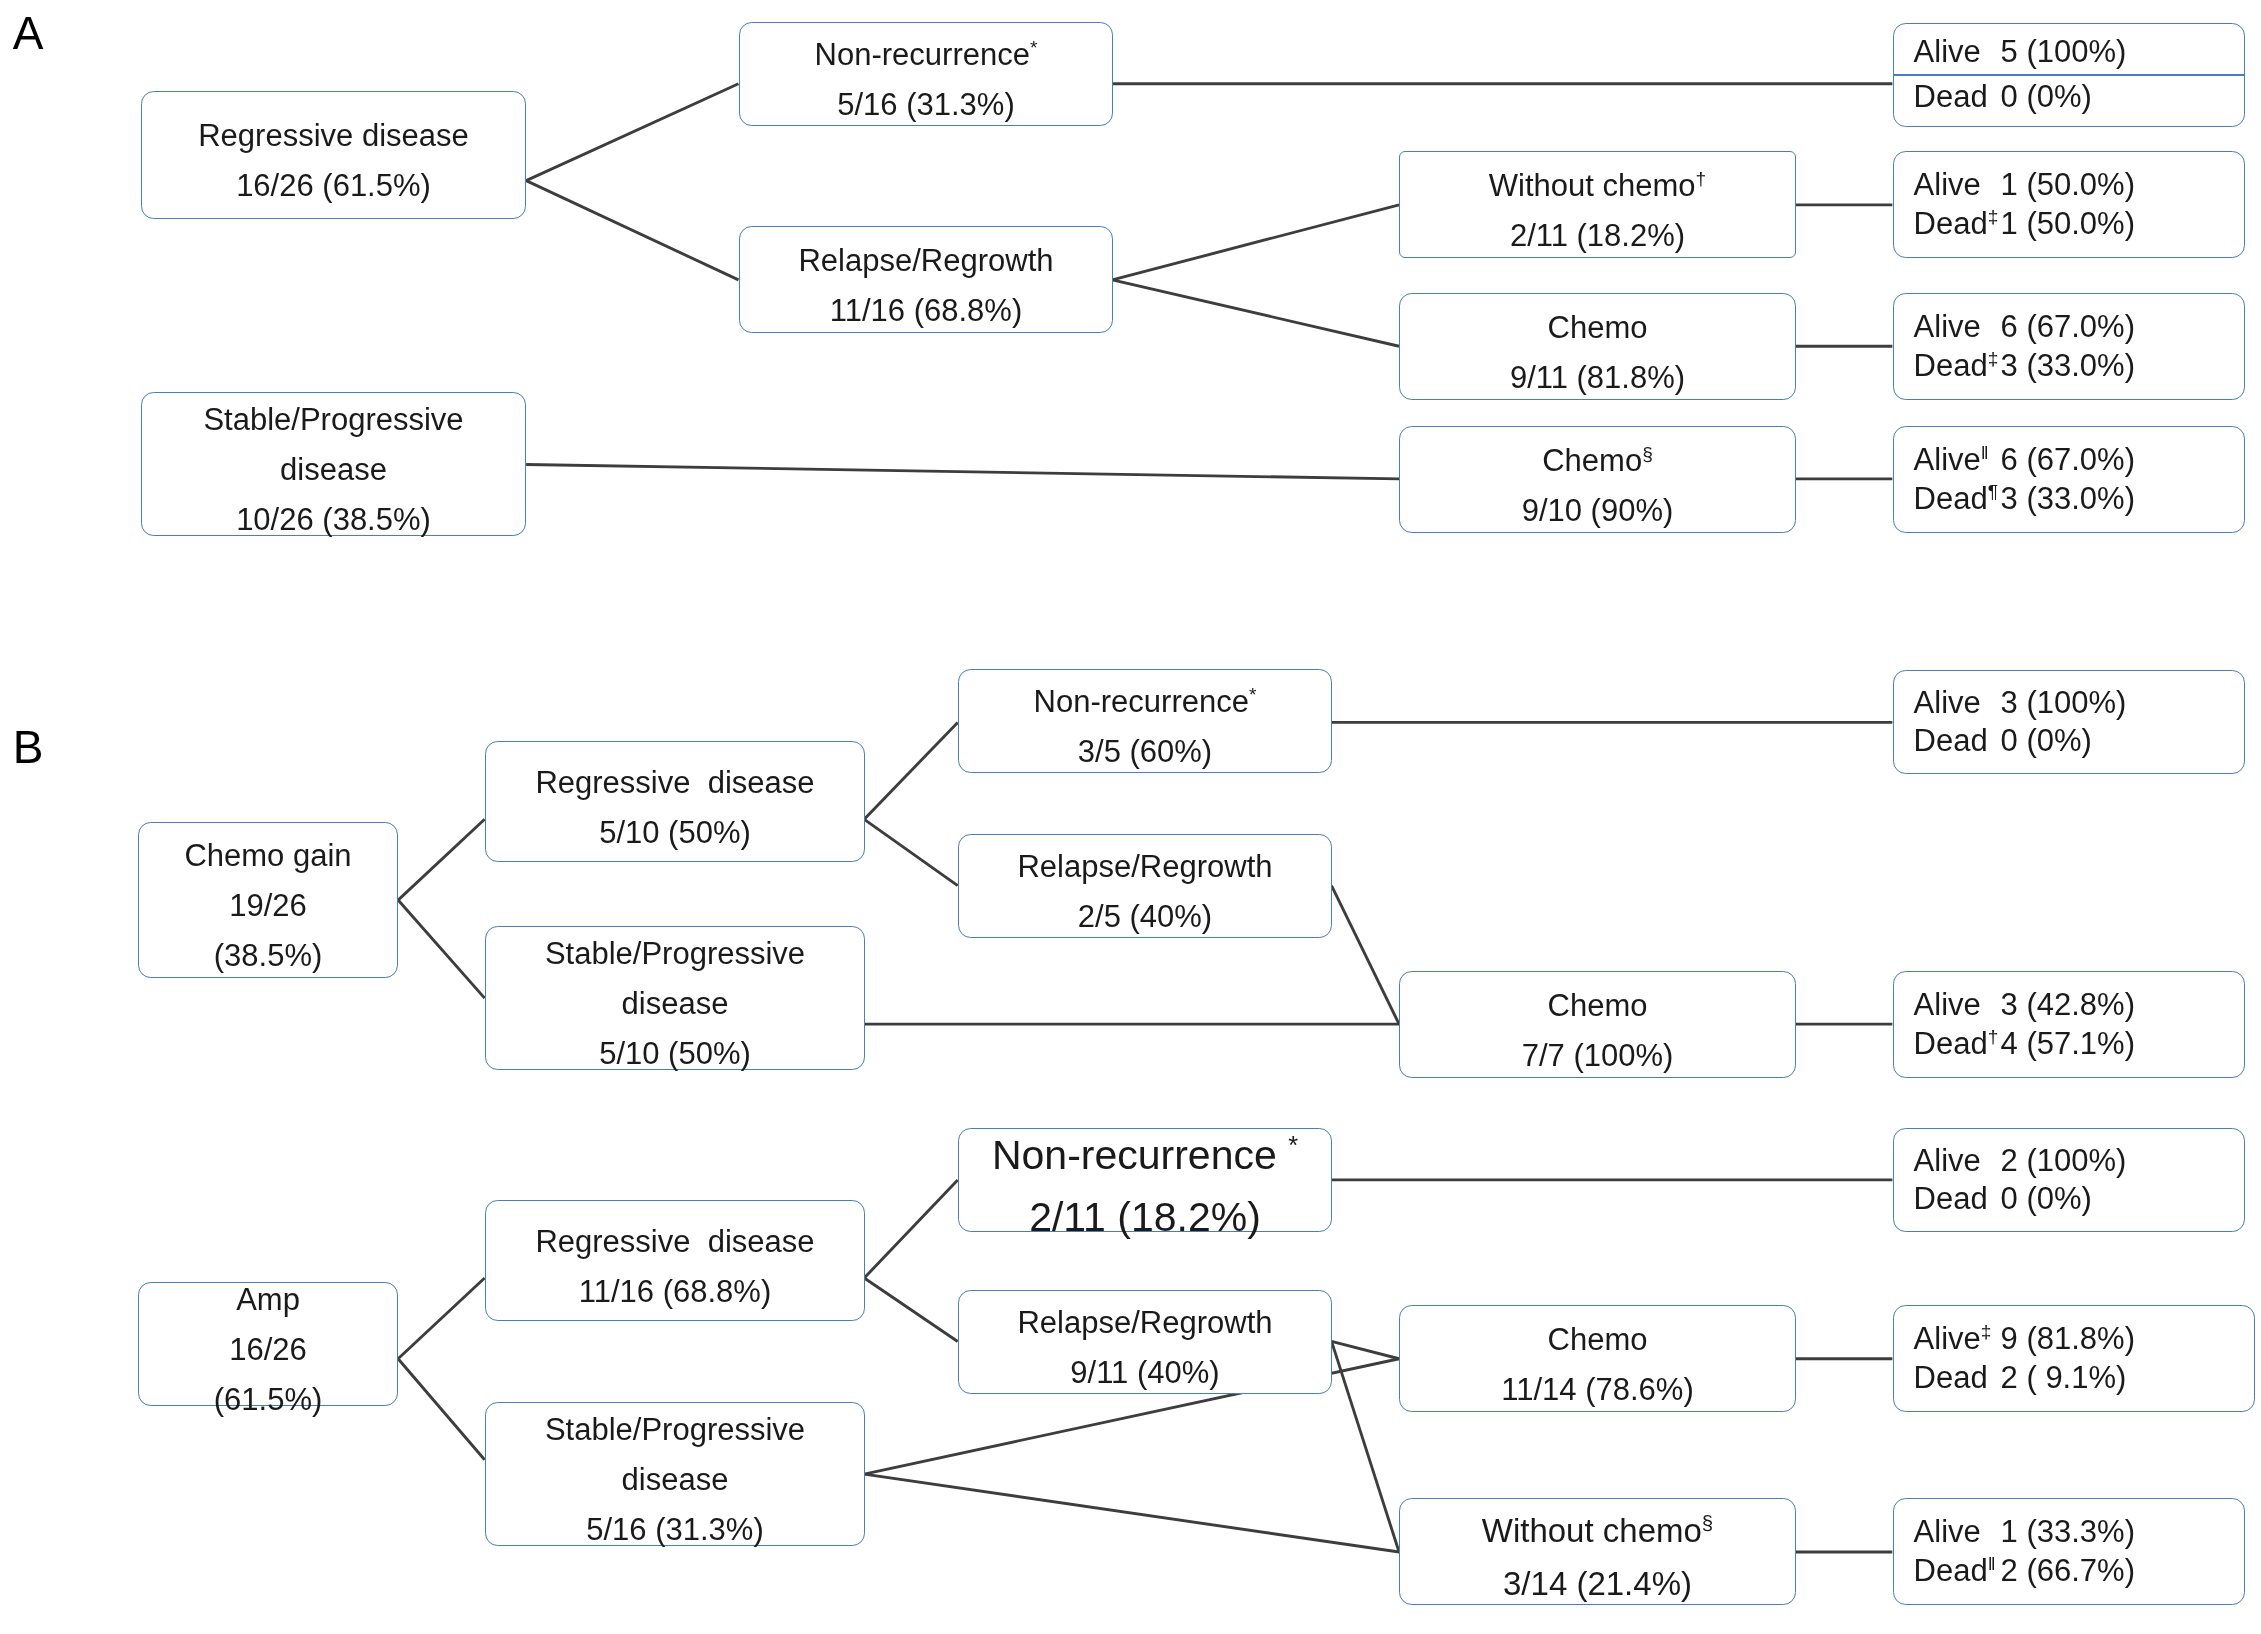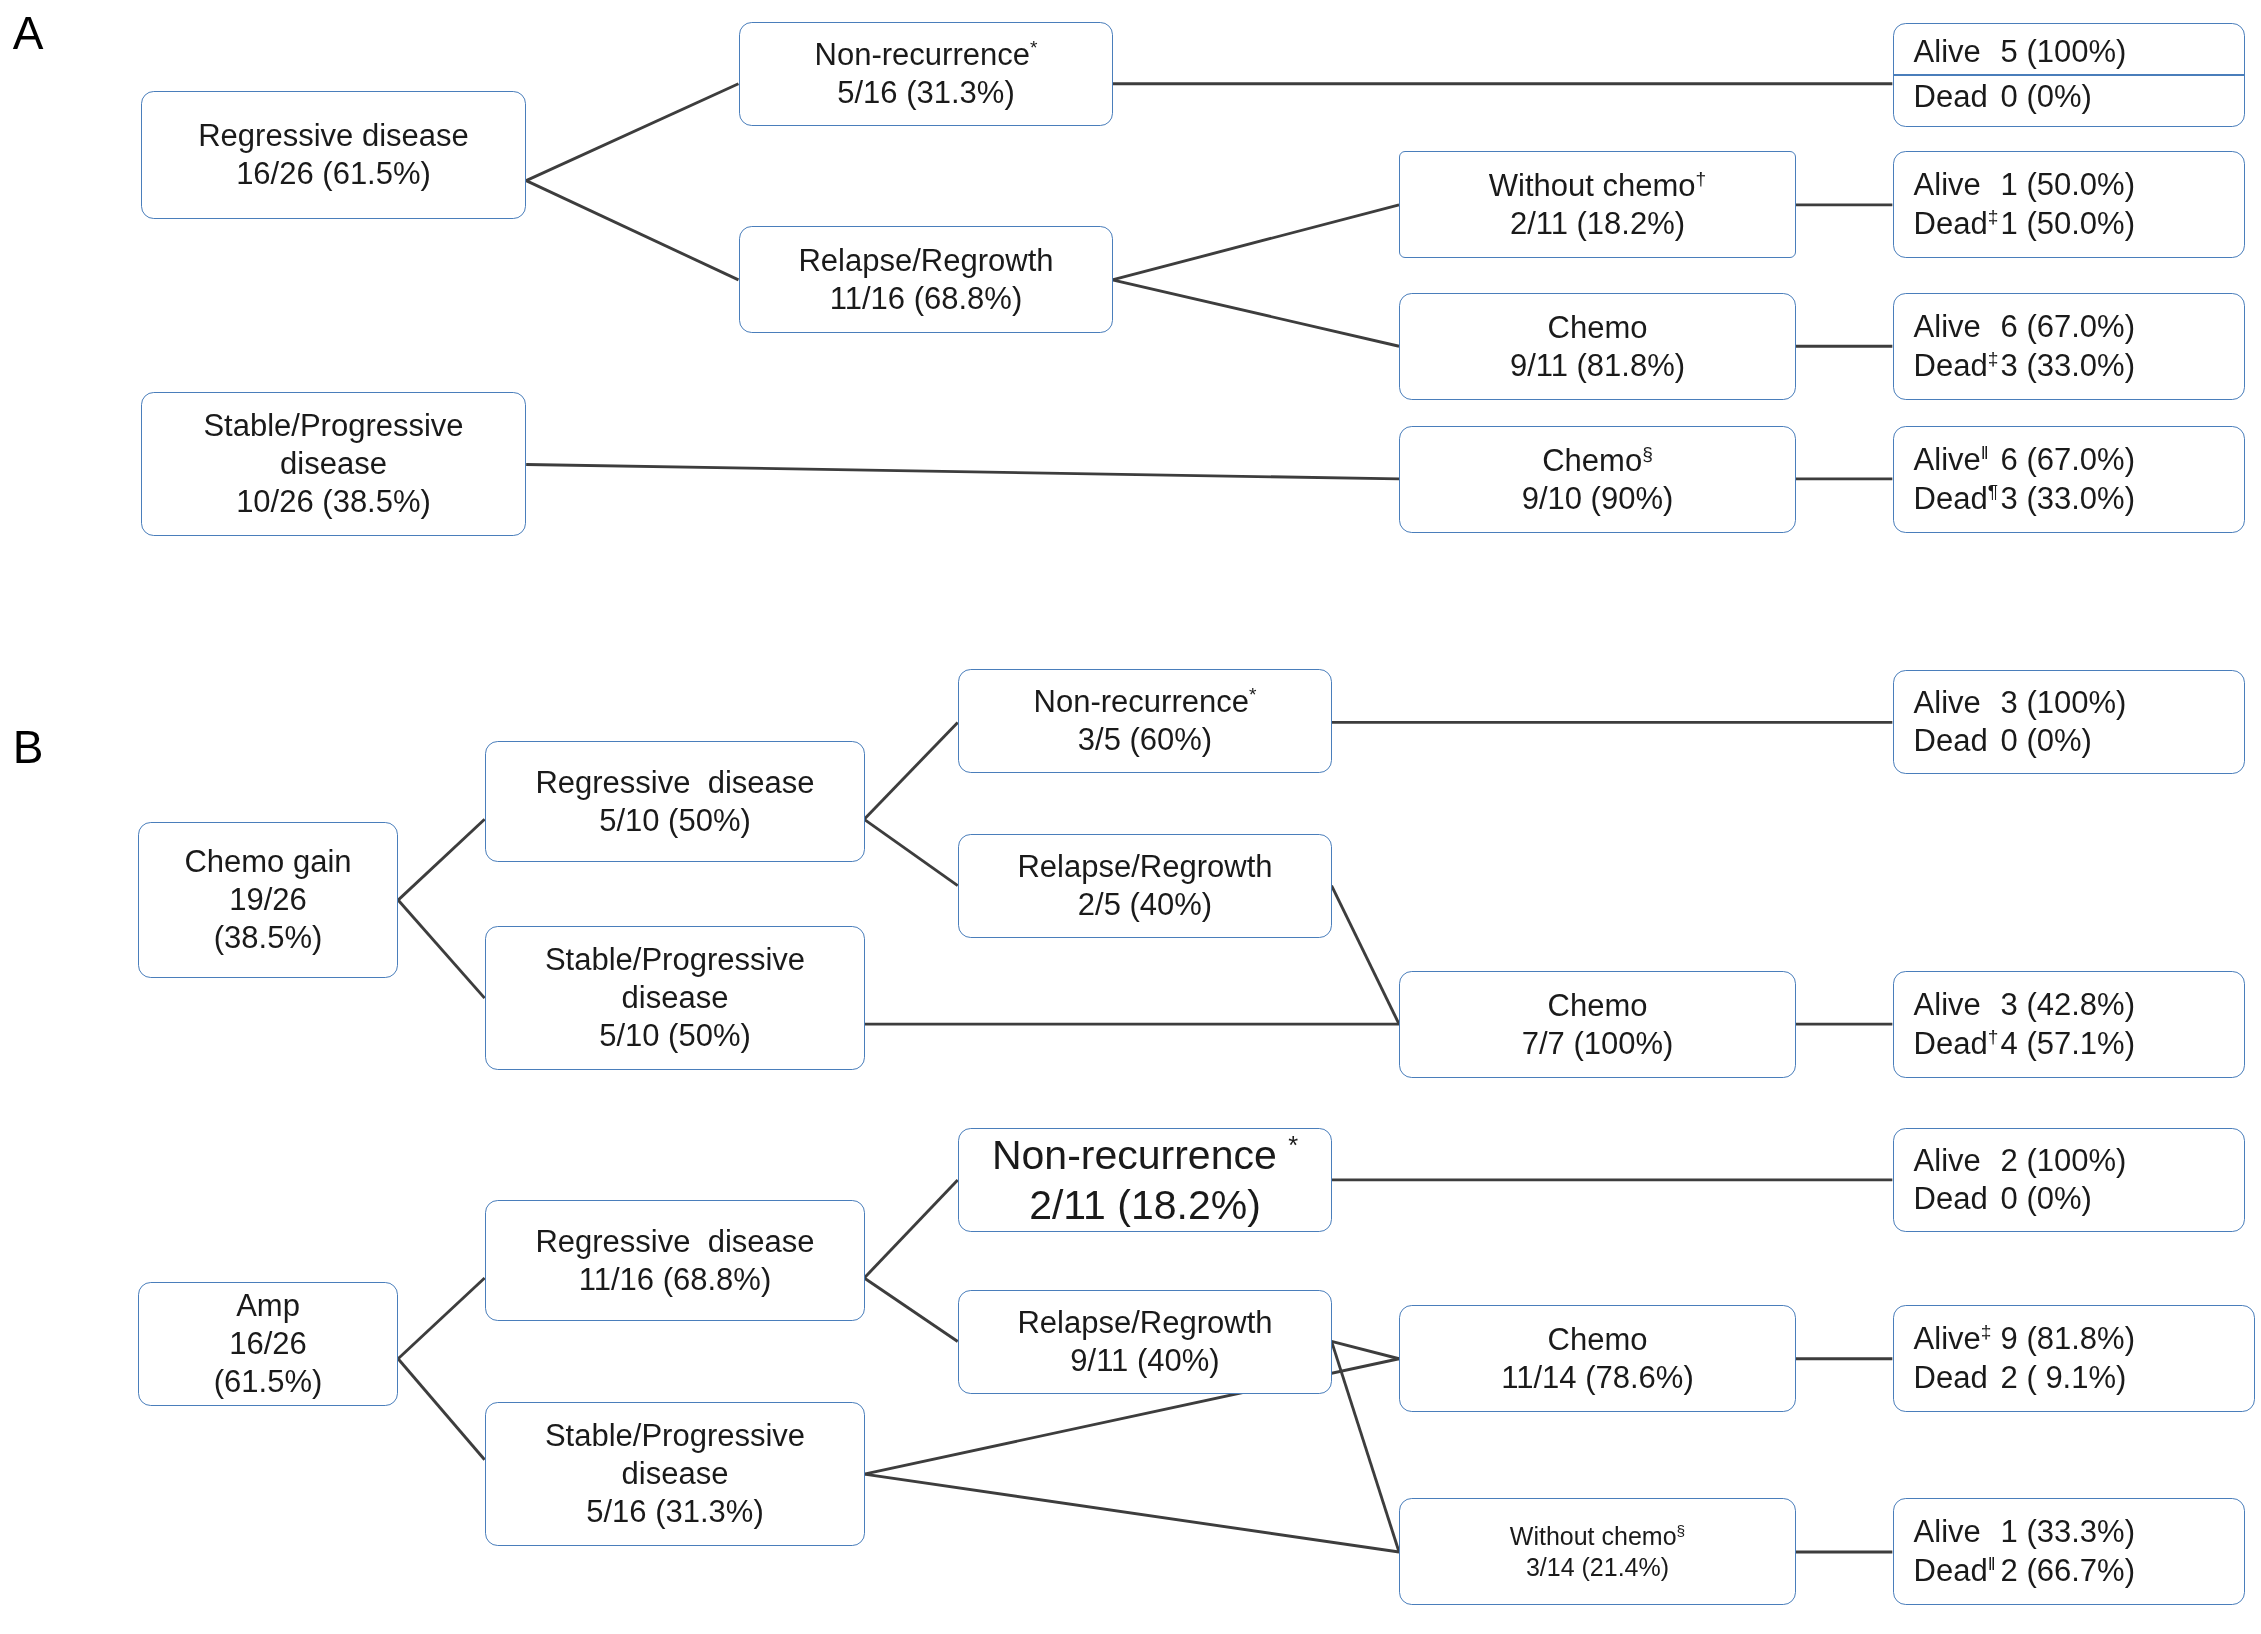--- a/index.html
+++ b/index.html
@@ -3,21 +3,21 @@
 <meta charset="utf-8">
 <style>
   html,body{margin:0;padding:0;background:#ffffff;}
   body{font-family:"Liberation Sans",sans-serif;}
   #canvas{position:relative;width:2261px;height:1634px;background:#fff;overflow:hidden;}
   svg.links{position:absolute;left:0;top:0;width:2261px;height:1634px;pointer-events:none;}
   .panel-letter{position:absolute;font-size:46px;color:#000;line-height:1;}
   .node{position:absolute;box-sizing:border-box;border:1.7px solid #4a7ebb;border-radius:12.7px;
         background:#fff;display:flex;flex-direction:column;align-items:center;justify-content:center;
         color:#1a1a1a;text-align:center;}
-  .node .ln{display:block;white-space:pre;line-height:1.22;}
+  .node .ln{display:block;white-space:pre;line-height:1.22;margin-top:12px;}
   .sup{font-size:0.62em;vertical-align:super;line-height:0;}
   .outcome{align-items:stretch;justify-content:center;}
   .outcome .row{display:flex;flex-direction:row;align-items:baseline;justify-content:flex-start;
                 padding-left:19.6px;line-height:1.24;white-space:pre;}
   .outcome .lbl{display:inline-block;min-width:87px;text-align:left;}
   .outcome .val{display:inline-block;text-align:right;}
   .outcome .sep{height:1.7px;background:#4a7ebb;margin:2.3px 0;}
 </style>
 </head>
 <body>
@@ -231,21 +231,21 @@
     <span class="ln">Stable/Progressive</span>
     <span class="ln">disease</span>
     <span class="ln">5/16 (31.3%)</span>
   </div>
 
   <div class="node" style="left:1399px;top:1305px;width:397px;height:107px;font-size:31px;">
     <span class="ln">Chemo</span>
     <span class="ln">11/14 (78.6%)</span>
   </div>
 
-  <div class="node" style="left:1399px;top:1498px;width:397px;height:107px;font-size:25px;">
+  <div class="node" style="left:1399px;top:1498px;width:397px;height:107px;font-size:33px;">
     <span class="ln"><span>Without chemo</span><span class="sup">§</span></span>
     <span class="ln">3/14 (21.4%)</span>
   </div>
 
   <div class="node outcome" style="left:1893px;top:1128px;width:352px;height:104px;font-size:31px;">
     <div class="row">
       <span class="lbl"><span>Alive</span><span class="sup"></span></span>
       <span class="val">2 (100%)</span>
     </div>
     <div class="row">

